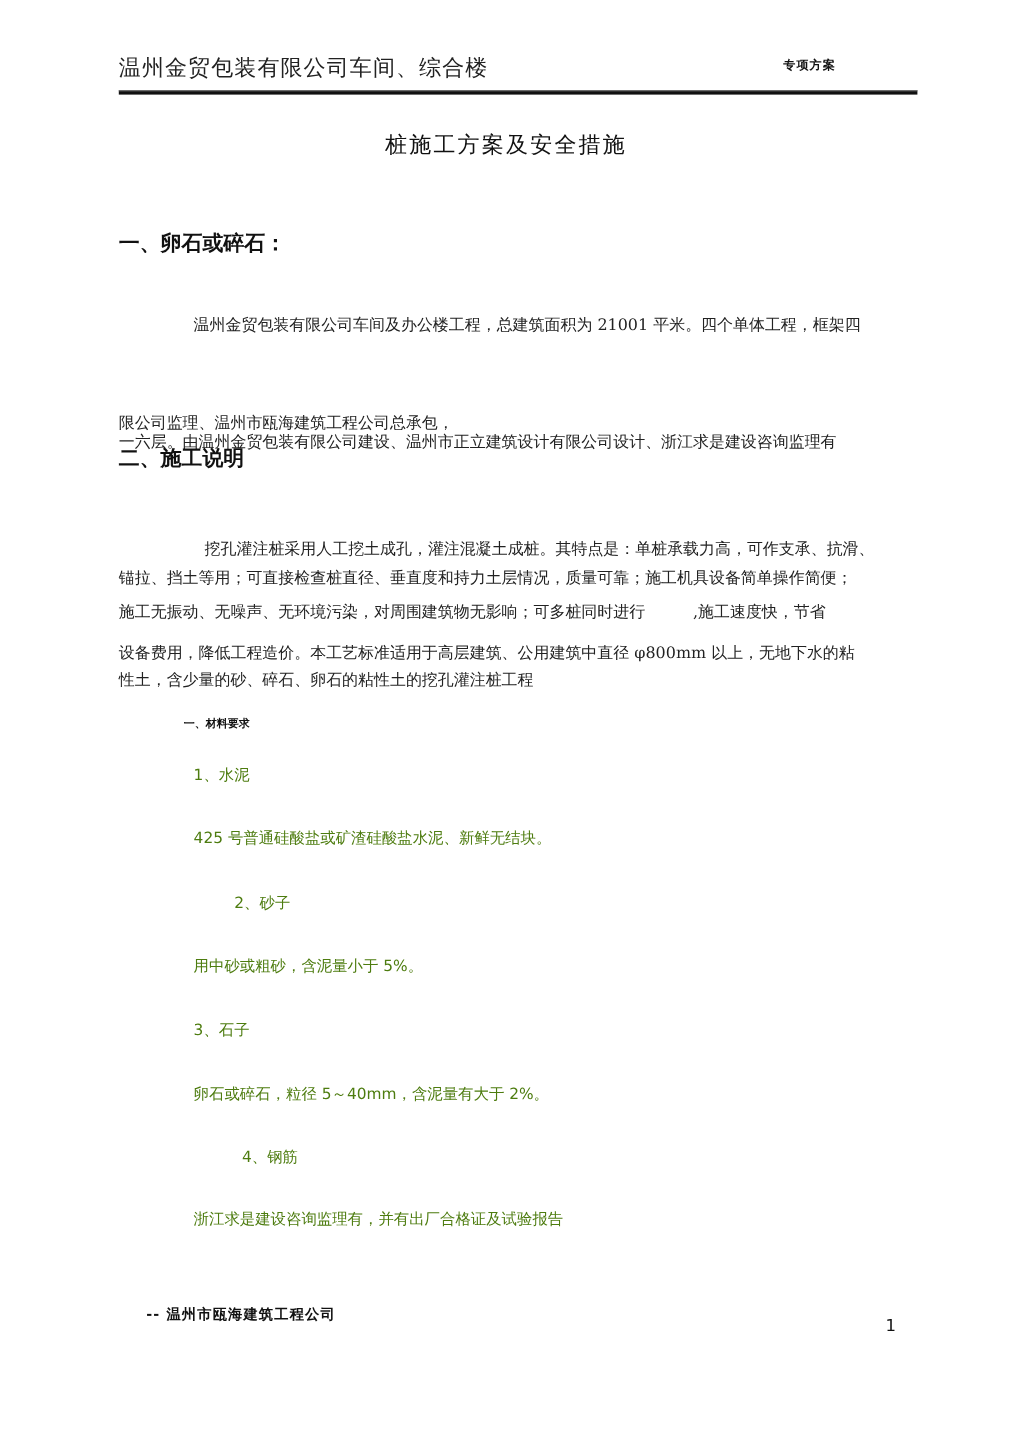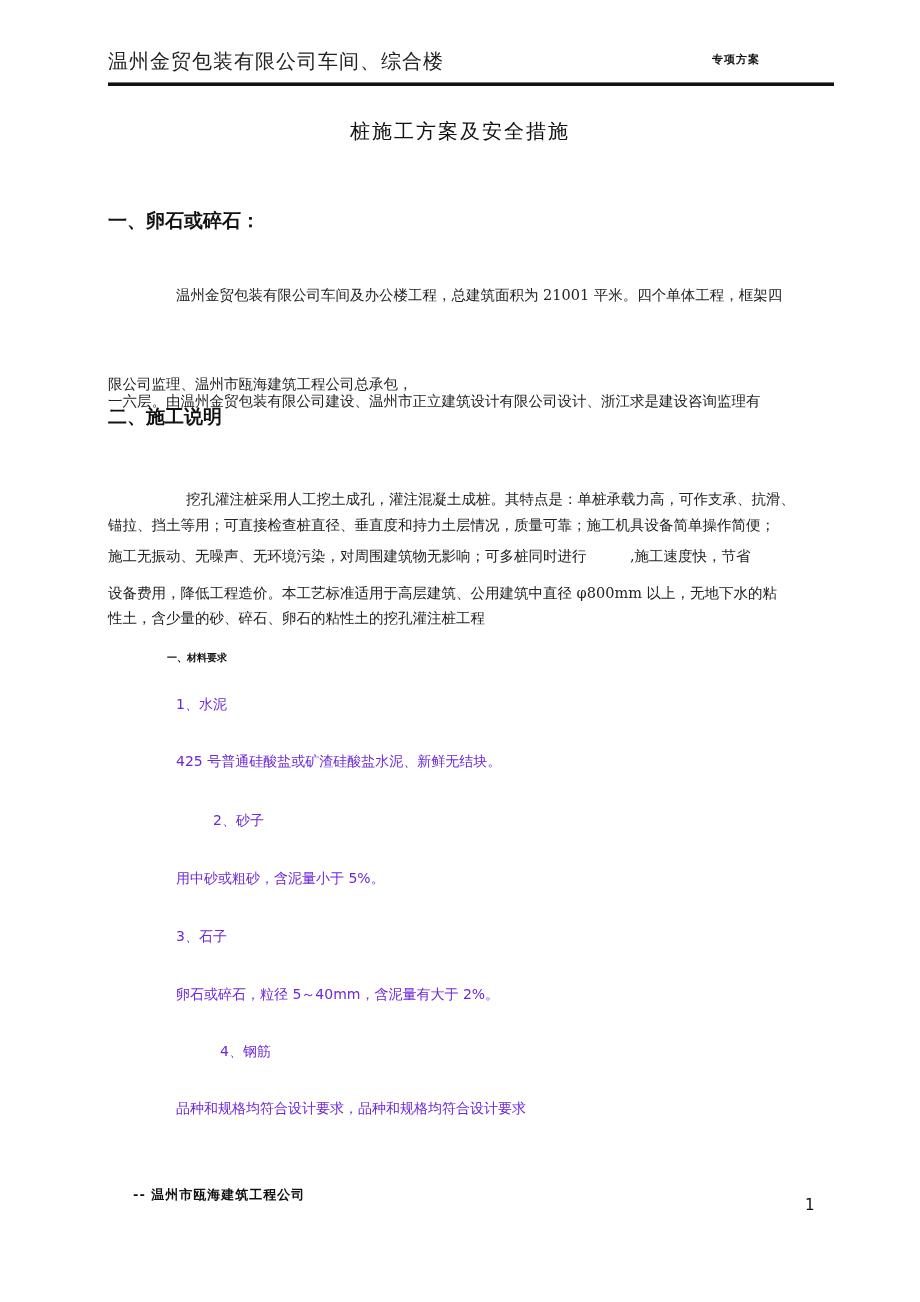--- a/index.html
+++ b/index.html
@@ -5,21 +5,21 @@
   html, body { margin:0; padding:0; background:#ffffff; }
   body { width:920px; height:1302px; position:relative; overflow:hidden; color:#111; font-family:"DejaVu Serif", serif; }
   .abs { position:absolute; white-space:nowrap; }
   .hdr-left { left:108px; top:48px; font-size:20px; color:#222; letter-spacing:1px; }
   .hdr-right { left:712px; top:52px; font-size:11px; font-weight:bold; font-family:"DejaVu Sans", sans-serif; letter-spacing:1px; }
   .hdr-rule { position:absolute; left:108px; top:82px; width:726px; height:3px; background:#111; border-top:1px solid #777; }
   .title { left:0; width:920px; text-align:center; top:118px; font-size:20px; letter-spacing:2px; }
   .h1 { left:108px; font-size:19px; font-weight:bold; font-family:"DejaVu Sans", sans-serif; }
   .p { left:108px; font-size:14.5px; color:#222; }
   .h2 { left:138px; font-size:10px; font-weight:bold; font-family:"DejaVu Sans", sans-serif;margin-left:29px; }
-  .it { left:176px; font-size:14px; color:#6d28d9; font-family:"DejaVu Sans", sans-serif; }
+  .it { left:176px; font-size:14px; color:#4d7c0f; font-family:"DejaVu Sans", sans-serif; }
   .ft { left:133px; top:1186px; font-size:13px; font-weight:bold; font-family:"DejaVu Sans", sans-serif; letter-spacing:1px; }
   .pg { left:805px; top:1196px; font-size:15px; font-family:"DejaVu Sans", sans-serif; }
 </style>
 </head>
 <body>
 
 <div>
   <div class="abs hdr-left">温州金贸包装有限公司车间、综合楼</div>
   <div class="abs hdr-right">专项方案</div>
   <div class="hdr-rule"></div>
@@ -41,18 +41,18 @@
 
 <div class="abs h2" style="top:651px;">一、材料要求</div>
 
 <div class="abs it" style="top:696px;">1、水泥</div>
 <div class="abs it" style="top:753px;">425 号普通硅酸盐或矿渣硅酸盐水泥、新鲜无结块。</div>
 <div class="abs it" style="top:812px;margin-left:37px;">2、砂子</div>
 <div class="abs it" style="top:870px;">用中砂或粗砂，含泥量小于 5%。</div>
 <div class="abs it" style="top:928px;">3、石子</div>
 <div class="abs it" style="top:986px;">卵石或碎石，粒径 5～40mm，含泥量有大于 2%。</div>
 <div class="abs it" style="top:1043px;margin-left:44px;">4、钢筋</div>
-<div class="abs it" style="top:1100px;">品种和规格均符合设计要求，品种和规格均符合设计要求</div>
+<div class="abs it" style="top:1100px;">浙江求是建设咨询监理有，并有出厂合格证及试验报告</div>
 
 <div>
   <div class="abs ft">-- 温州市瓯海建筑工程公司</div>
   <div class="abs pg">1</div>
 </div>
 
 </body></html>

